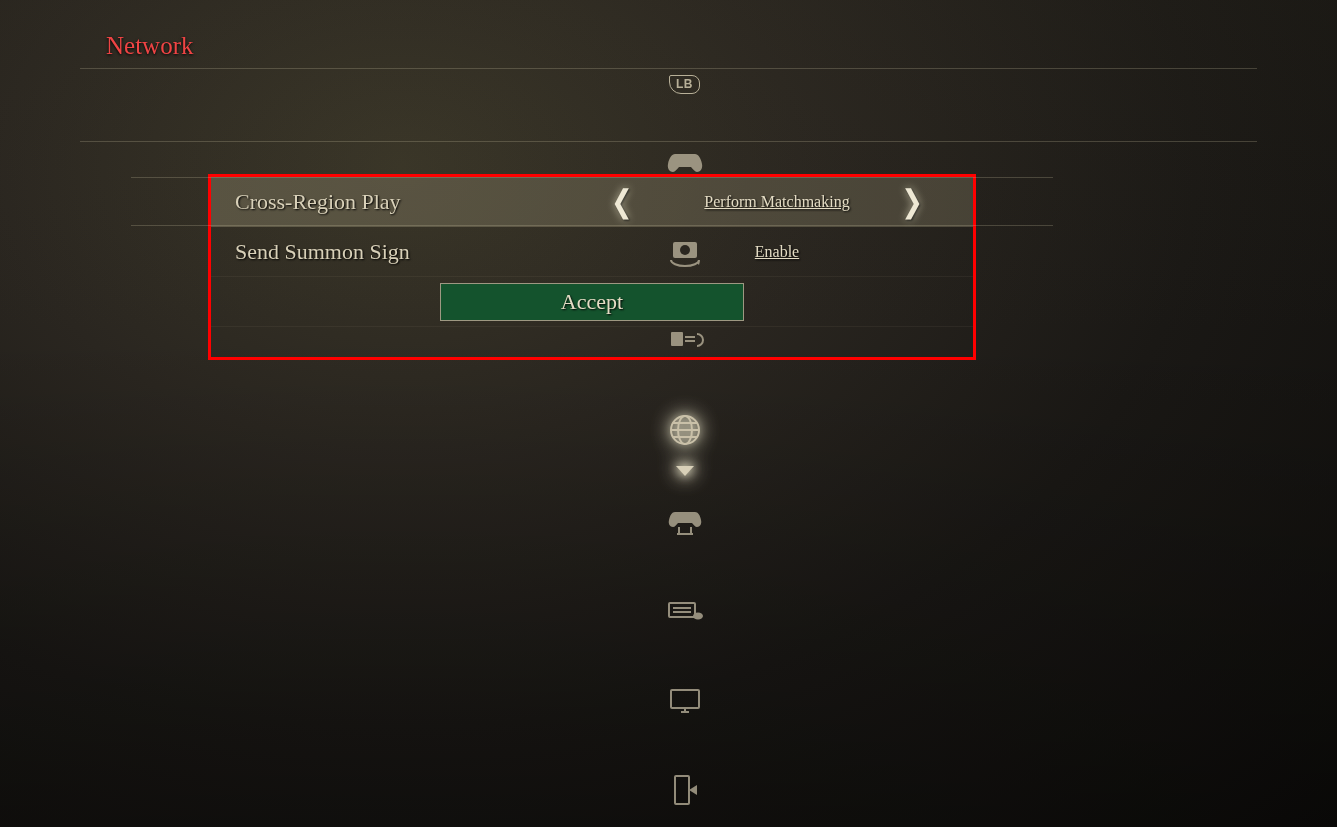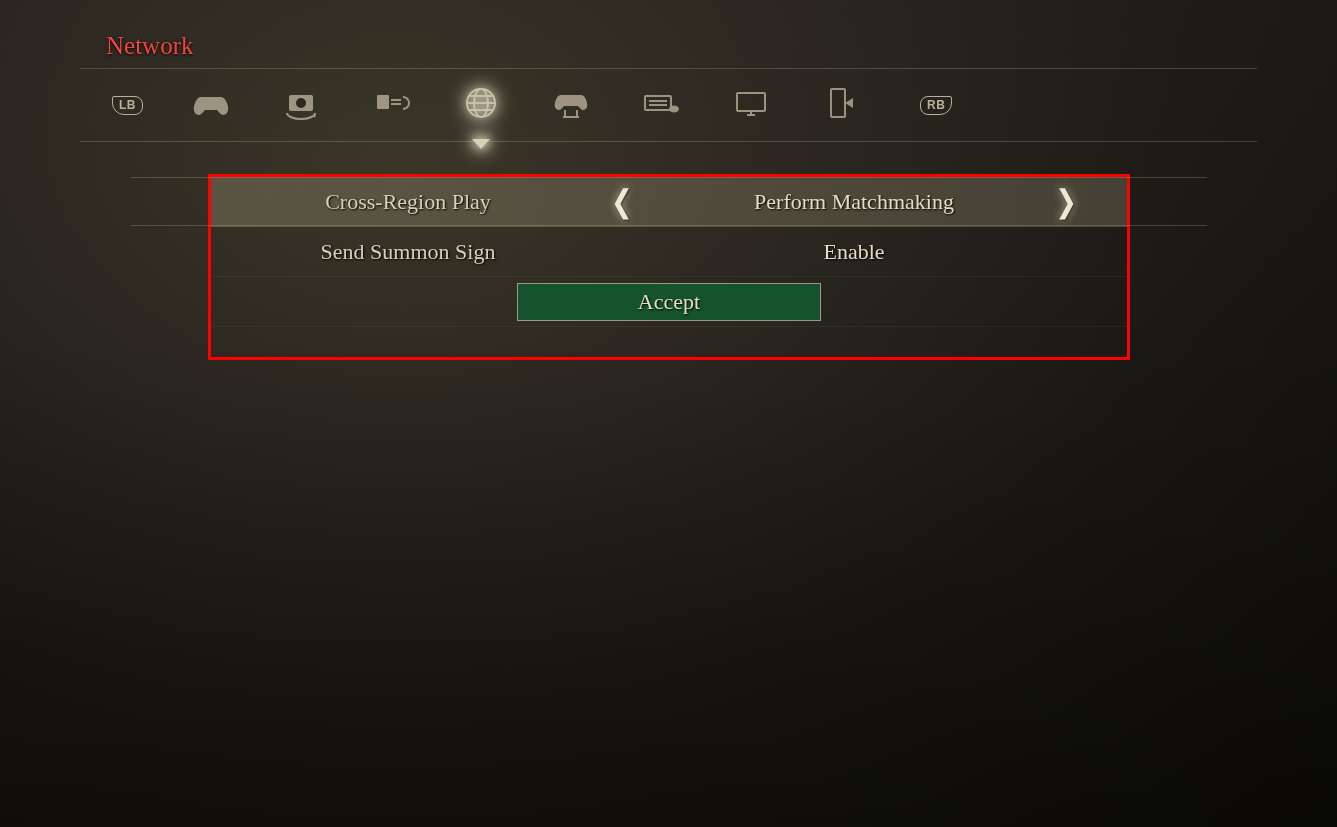--- a/index.html
+++ b/index.html
@@ -35,20 +35,21 @@
     border-top: 1px solid rgba(200,190,160,0.25);
     border-bottom: 1px solid rgba(200,190,160,0.25);
     padding: 6px 0;
   }
   .tab-bar {
     display: flex;
     align-items: center;
     gap: 46px;
     padding-left: 32px;
     height: 60px;
+    flex-direction: column;
   }
   .bumper {
     border: 1.5px solid #b8b098;
     border-radius: 8px;
     padding: 1px 6px 2px 6px;
     font-family: Arial, sans-serif;
     font-size: 12px;
     font-weight: bold;
     color: #b8b098;
     letter-spacing: 0.5px;
@@ -81,24 +82,23 @@
     border-top: 10px solid #d8d0b8;
     filter: drop-shadow(0 0 6px rgba(255,250,220,0.7));
   }
   .icon-stroke { fill: none; stroke: #c9c0a8; stroke-width: 2; }
   .icon-fill { fill: #c9c0a8; }
 
   .settings-panel {
     position: absolute;
     top: 174px;
     left: 208px;
-    width: 922px;
+    width: 768px;
     border: 3px solid #ff0000;
     padding-bottom: 30px;
-    text-align: center;
   }
   .setting-row {
     display: flex;
     align-items: center;
     height: 50px;
     border-bottom: 1px solid rgba(200,190,160,0.07);
     position: relative;
   }
   .setting-row.selected {
     background: linear-gradient(90deg, rgba(120,113,90,0.55) 0%, rgba(100,94,75,0.55) 100%);
@@ -121,23 +121,24 @@
     text-shadow: 1px 1px 2px #000;
   }
   .setting-value-wrap {
     flex: 1;
     display: flex;
     align-items: center;
     justify-content: center;
     position: relative;
   }
   .setting-value {
-    font-size: 22px;
+    font-size: 16px;
     color: #e4dcc4;
     text-shadow: 1px 1px 2px #000;
+    text-decoration: underline;
   }
   .arrow {
     position: absolute;
     font-size: 26px;
     color: #eee8d4;
     text-shadow: 0 0 8px rgba(255,250,220,0.6), 1px 1px 2px #000;
     user-select: none;
     top: 50%;
     transform: translateY(-52%) scaleY(1.2);
     font-family: Arial, sans-serif;

